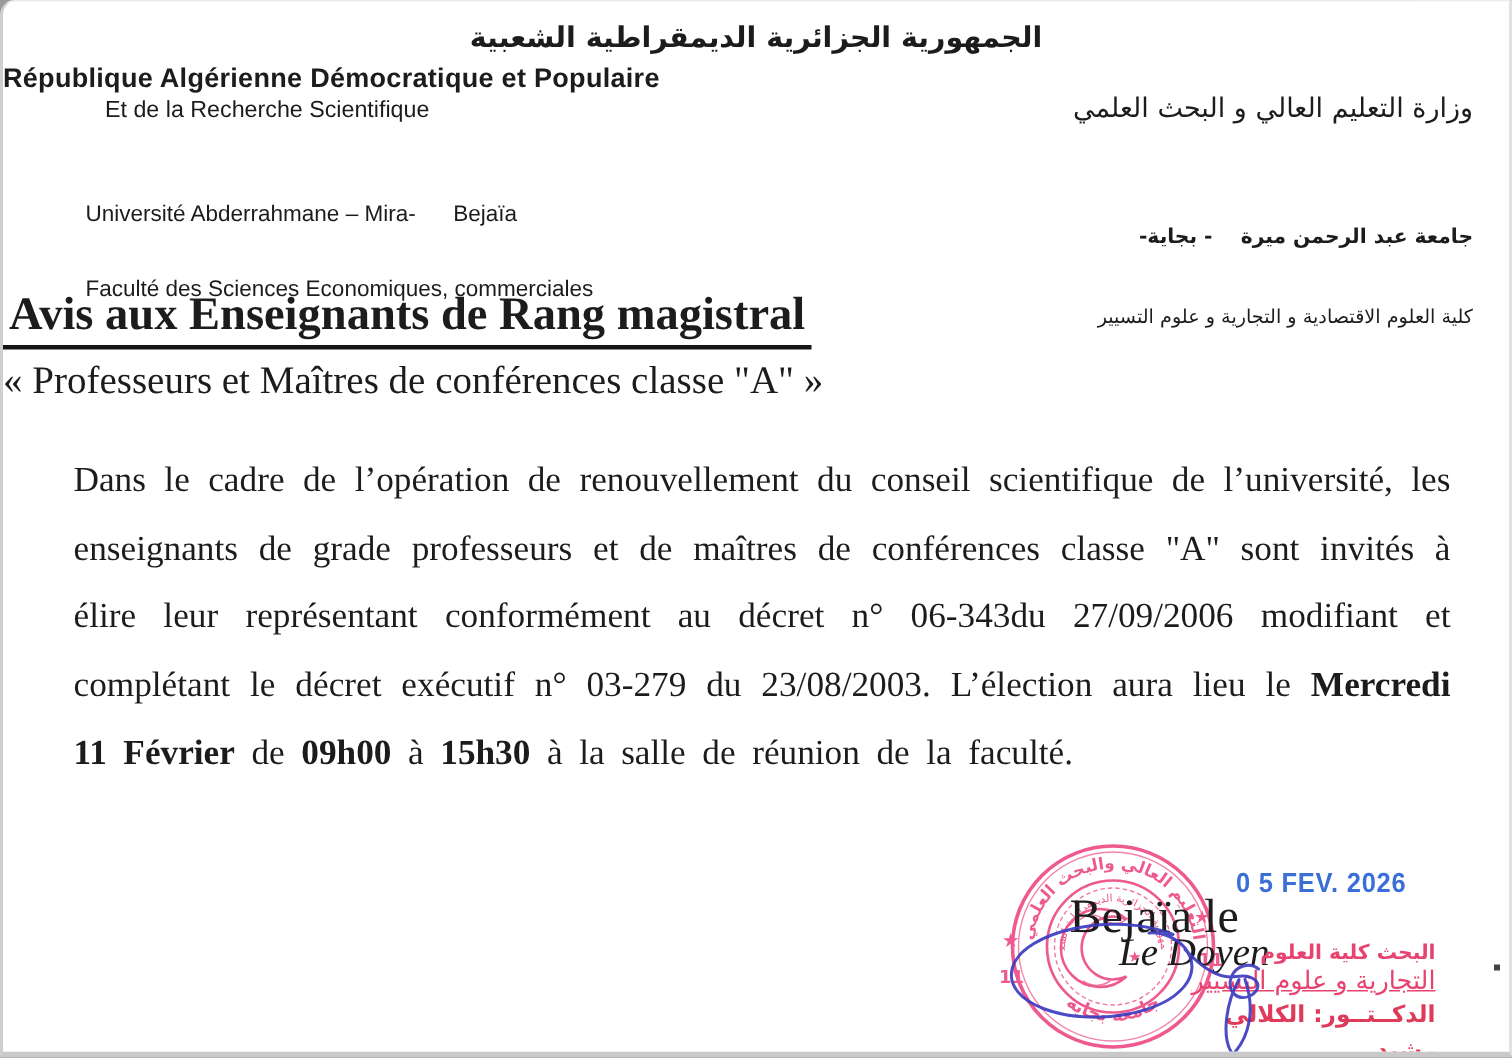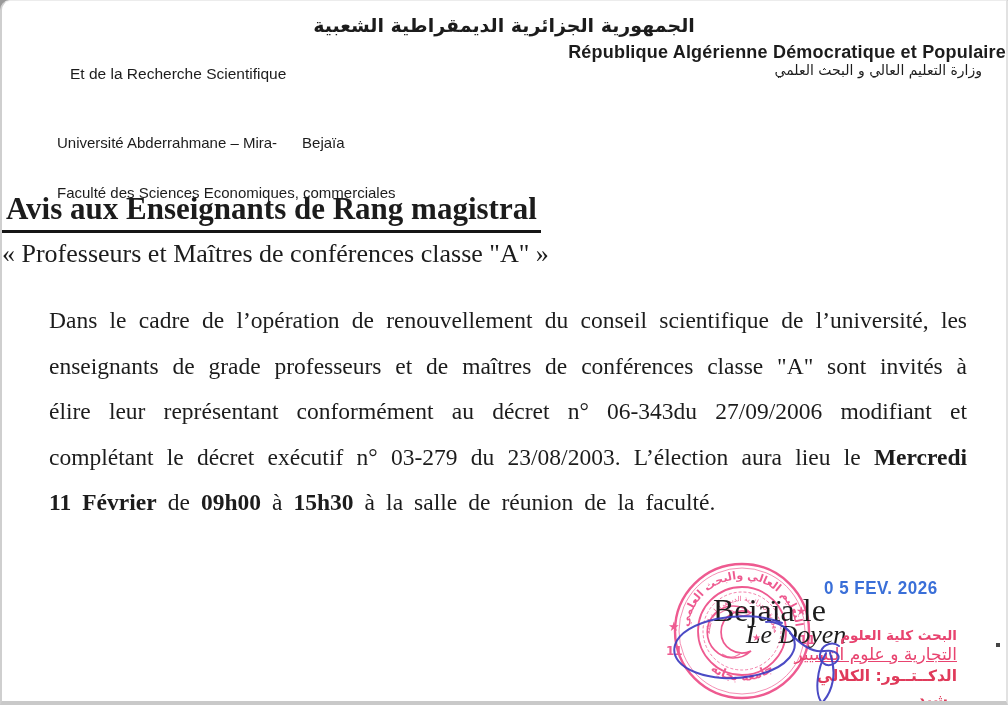--- a/index.html
+++ b/index.html
@@ -9,26 +9,26 @@
     border-left:2px solid #cfcfcf;border-right:2px solid #e2e2e2;
     border-bottom:4px solid #c9c9c9;border-top:1px solid #ececec;
     border-top-left-radius:10px;
     font-family:"Liberation Serif", serif;
   }
   .ar{font-family:"DejaVu Sans", sans-serif;direction:rtl;}
   .sans{font-family:"Liberation Sans", sans-serif;}
 
   .hdr-ar-republic{position:absolute;top:13px;left:0;right:0;text-align:center;
     font-weight:bold;font-size:19px;}
-  .hdr-fr-republic{position:absolute;top:41px;left:0;right:0;text-align:right;
+  .hdr-fr-republic{position:absolute;top:41px;left:0;right:0;text-align:left;
     font-weight:bold;font-size:18px;letter-spacing:.2px;}
 
   .ministry-fr{position:absolute;top:64px;left:55px;font-size:15.5px;line-height:18px;}
   .ministry-fr .l2{padding-left:13px;}
-  .ministry-ar{position:absolute;top:61px;right:24px;font-size:14px;}
+  .ministry-ar{position:absolute;top:61px;right:24px;font-size:18px;}
 
   .univ-fr{position:absolute;top:100px;left:55px;font-size:15px;line-height:16.8px;white-space:pre;}
   .univ-ar{position:absolute;top:114px;right:24px;text-align:right;font-size:13.5px;line-height:17.5px;white-space:pre;}
   .univ-ar .l1{font-weight:bold;}
   .univ-ar .l2{font-size:12.8px;}
 
   .title-wrap{position:absolute;top:190px;left:0;right:0;text-align:left;}
   .title-wrap .t{display:inline-block;font-weight:bold;font-size:31px;
     border-bottom:3px solid #151515;padding:0 4px 3px 4px;}
   .subtitle{position:absolute;top:238px;left:0;right:0;text-align:left;font-size:26px;}
@@ -58,20 +58,24 @@
   <div class="hdr-fr-republic sans">République Algérienne Démocratique et Populaire</div>
 
   <div class="ministry-fr sans">
     <div class="l2">Et de la Recherche Scientifique</div>
   </div>
   <div class="ministry-ar ar">وزارة التعليم العالي و البحث العلمي</div>
 
   <div class="univ-fr sans">
     <div>Université Abderrahmane – Mira-      Bejaïa</div>
     <div>Faculté des Sciences Economiques, commerciales</div>
+  </div>
+  <div class="univ-ar ar">
+    <div class="l1">جامعة عبد الرحمن ميرة    - بجاية-</div>
+    <div class="l2">كلية العلوم الاقتصادية و التجارية و علوم التسيير</div>
   </div>
 
   <div class="title-wrap">
     <span class="t">Avis aux Enseignants de Rang magistral</span>
   </div>
   <div class="subtitle">« Professeurs et Maîtres de conférences classe "A" »</div>
 
   <div class="body-par"><span>Dans le cadre de l’opération de renouvellement du conseil scientifique de l’université, les enseignants de grade professeurs et de maîtres de conférences classe "A" sont invités à élire leur représentant conformément au décret n° 06-343du 27/09/2006 modifiant et complétant le décret exécutif n° 03-279 du 23/08/2003. L’élection aura lieu le </span><b>Mercredi 11 Février</b><span> de </span><b>09h00</b><span> à </span><b>15h30</b><span> à la salle de réunion de la faculté.</span></div>
 
   <svg class="seal-svg" viewBox="0 0 185 145" xmlns="http://www.w3.org/2000/svg">

